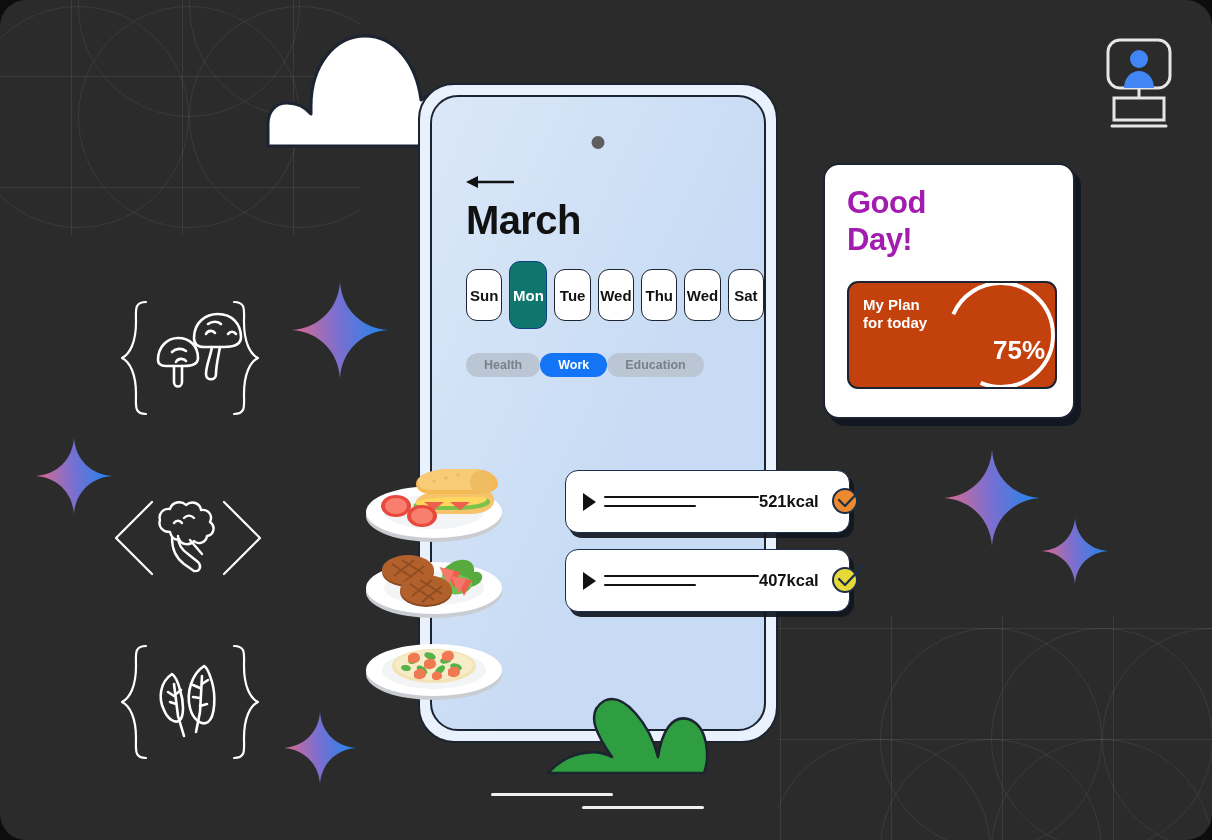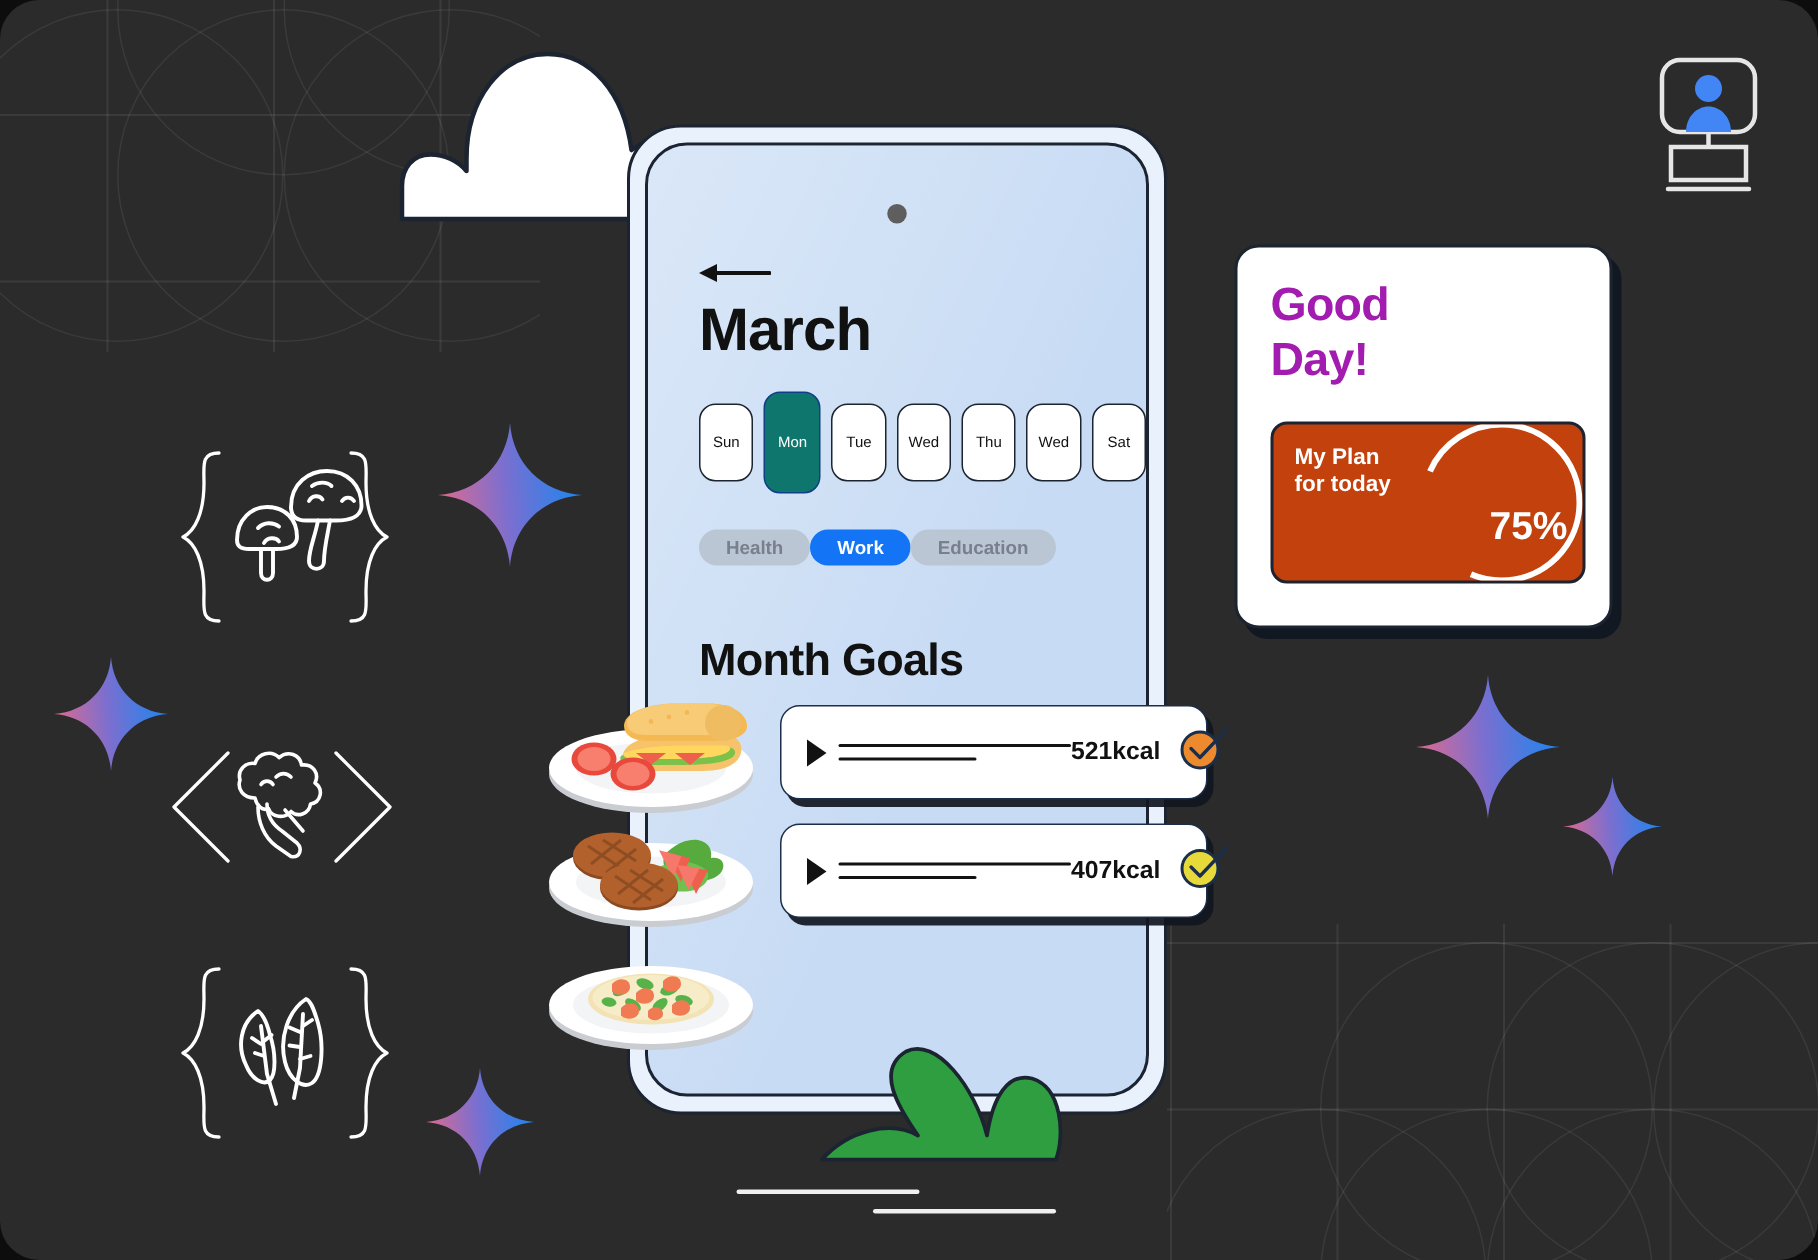--- a/index.html
+++ b/index.html
@@ -84,21 +84,21 @@
     font-size: 40px; font-weight: 700; color: #111; letter-spacing: -.6px;
     margin-top: 9px;
   }
 
   
   #week-row { display: flex; gap: 7px; margin-top: 26px; }
   .day-chip {
     width: 39px; height: 52px; border-radius: 11px;
     background: #fff; border: 1.6px solid #1b2430;
     display: flex; align-items: center; justify-content: center;
-    font-size: 10px; font-weight: 400; color: #111;
+    font-size: 15px; font-weight: 700; color: #111;
   }
   .day-chip.active {
     background: #0f766e; color: #fff;
     border-color: #0f3f86;
     height: 68px; margin-top: -8px; width: 41px;
   }
 
   
   #cat-row { display: flex; gap: 0; margin-top: 24px; }
   .cat-pill {
@@ -118,20 +118,21 @@
   #goal-list { position: absolute; left: 520px; top: 470px; z-index: 6; }
   .goal-card {
     position: relative;
     width: 285px; height: 63px;
     background: #fff;
     border: 1.8px solid #1b2e4a;
     border-radius: 13px;
     display: flex; align-items: center;
     margin-bottom: 16px;
     box-shadow: 4px 5px 0 rgba(16,22,32,.92);
+    margin-left: 45px;
   }
   .goal-play {
     width: 0; height: 0; margin-left: 17px;
     border-left: 13px solid #121212;
     border-top: 9px solid transparent;
     border-bottom: 9px solid transparent;
   }
   .goal-lines { margin-left: 8px; flex: 1; }
   .goal-lines div { height: 2.4px; background: #121212; border-radius: 2px; }
   .goal-lines div:first-child { width: 155px; margin-bottom: 7px; }
@@ -341,21 +342,20 @@
           <div class="day-chip">Wed</div>
           <div class="day-chip">Sat</div>
         </div>
 
         <div id="cat-row">
           <div class="cat-pill">Health</div>
           <div class="cat-pill active">Work</div>
           <div class="cat-pill">Education</div>
         </div>
 
-        <div id="goals-title">Month Goals</div>
       </div>
     </div>
   </div>
 
   <div class="plate" style="left:364px;top:456px">
     <svg width="140" height="90" viewBox="0 0 140 90">
       <ellipse cx="70" cy="60" rx="68" ry="26" fill="#c9ccd1"></ellipse>
       <ellipse cx="70" cy="56" rx="68" ry="26" fill="#ffffff"></ellipse>
       <ellipse cx="70" cy="56" rx="50" ry="17" fill="#f2f4f6"></ellipse>
       <g>

